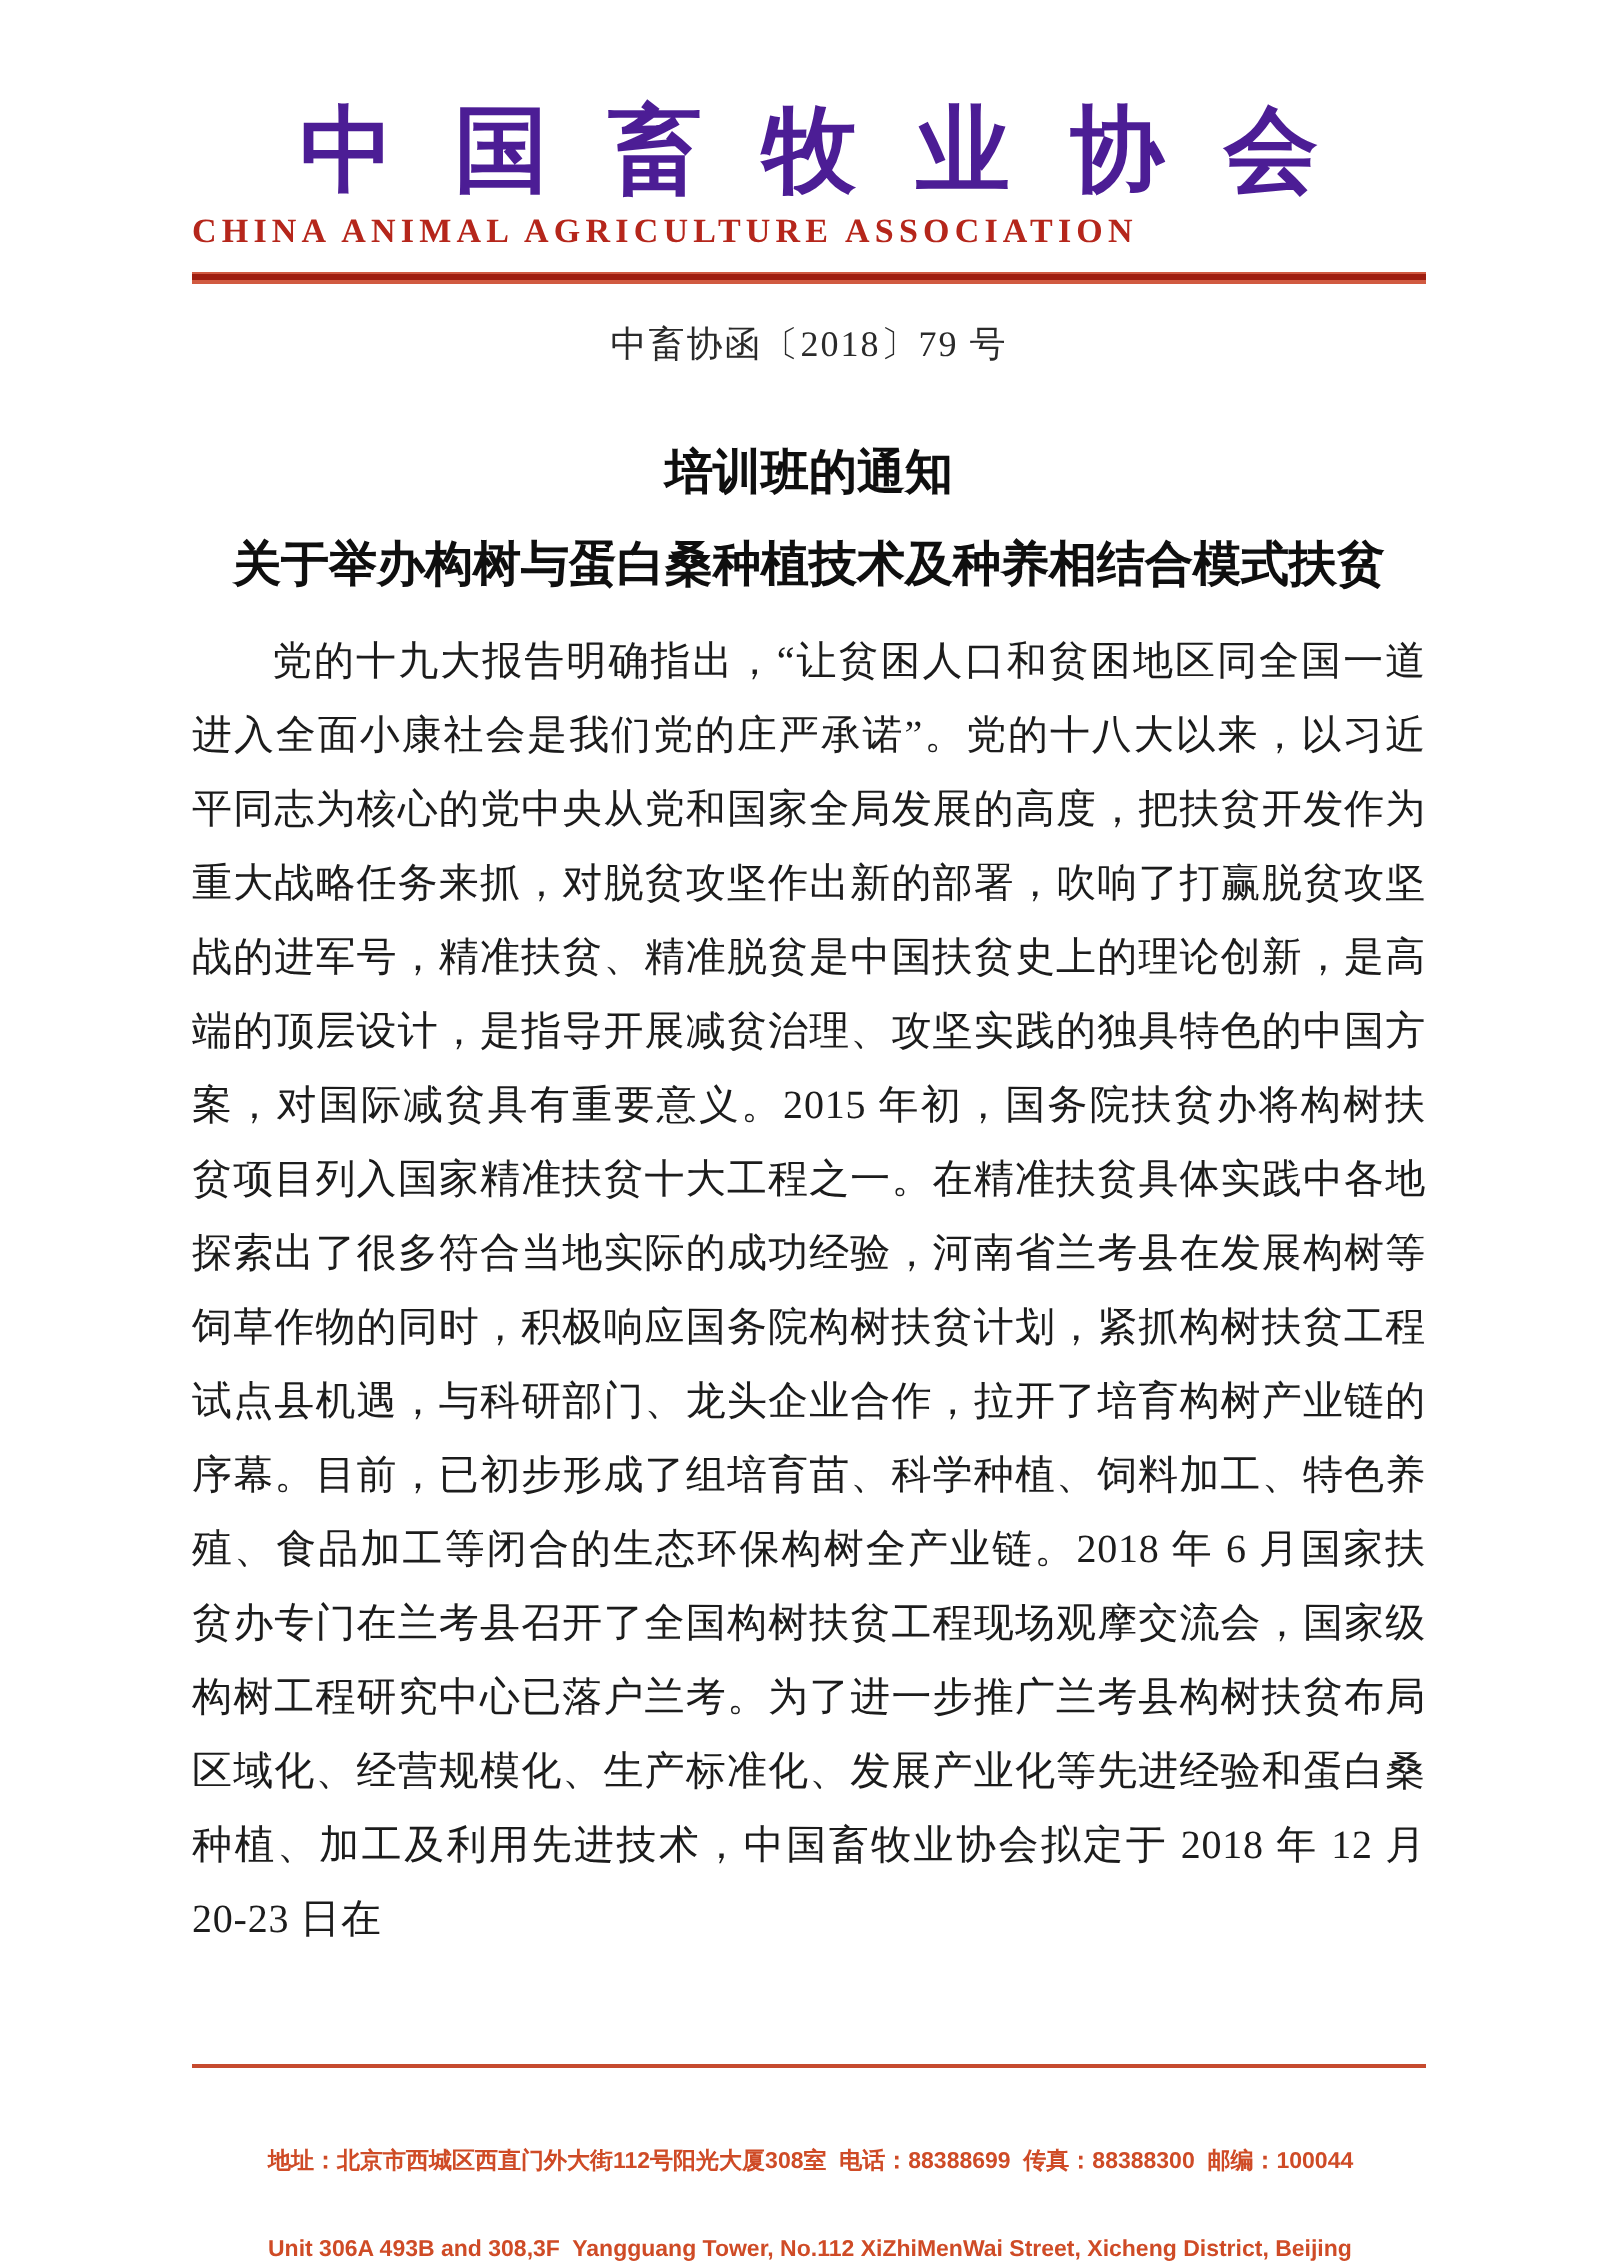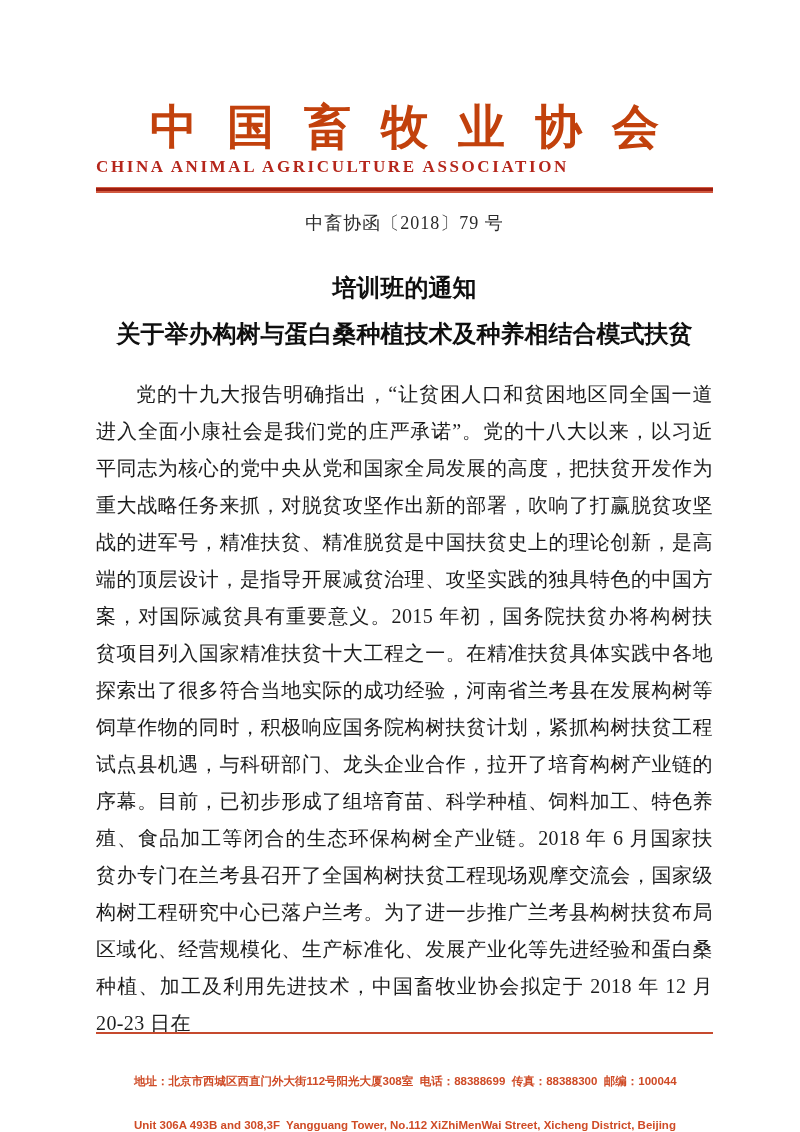--- a/index.html
+++ b/index.html
@@ -9,25 +9,25 @@
     height: 1132px;
     background: #ffffff;
     font-family: "Liberation Serif", serif;
     overflow: hidden;
   }
   .content { margin: 0 87px 0 96px; } 
 
   
   .org-cn {
     margin: 0;
-    padding-top: 99px;
+    padding-top: 48px;
     text-align: center;
     font-size: 47px;
     font-weight: bold;
-    color: #c2410c;
+    color: #4c1d95;
     letter-spacing: 30px;
     text-indent: 30px; 
     line-height: 1.2;
     white-space: nowrap;
   }
   .org-en {
     margin-top: 2px;
     text-align: left;
     font-size: 17px;
     font-weight: bold;
@@ -64,21 +64,21 @@
   }
 
   
   .salutation {
     margin-top: 28px;
     font-size: 20px;
     color: #1c1c1c;
     line-height: 37px;
   }
   .body-par {
-    margin-top: 19px;
+    margin-top: 7px;
     font-size: 20px;
     line-height: 37px;
     text-align: justify;
     text-indent: 2em;
     color: #1c1c1c;
     letter-spacing: 0.4px;
   }
 
   
   .footer {

